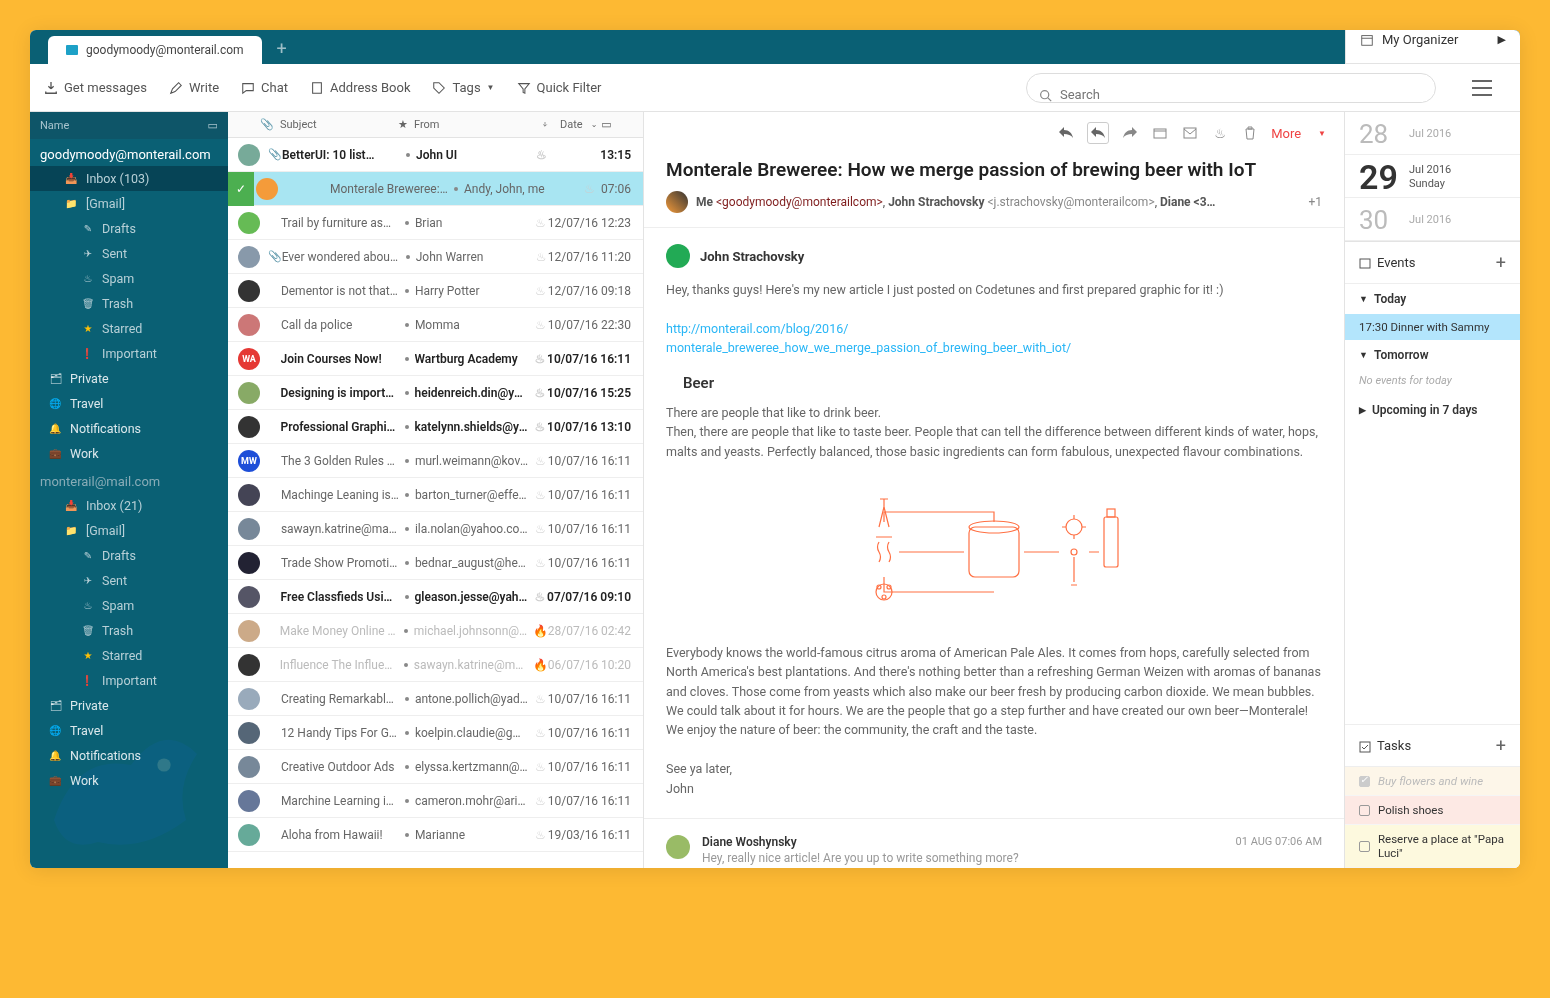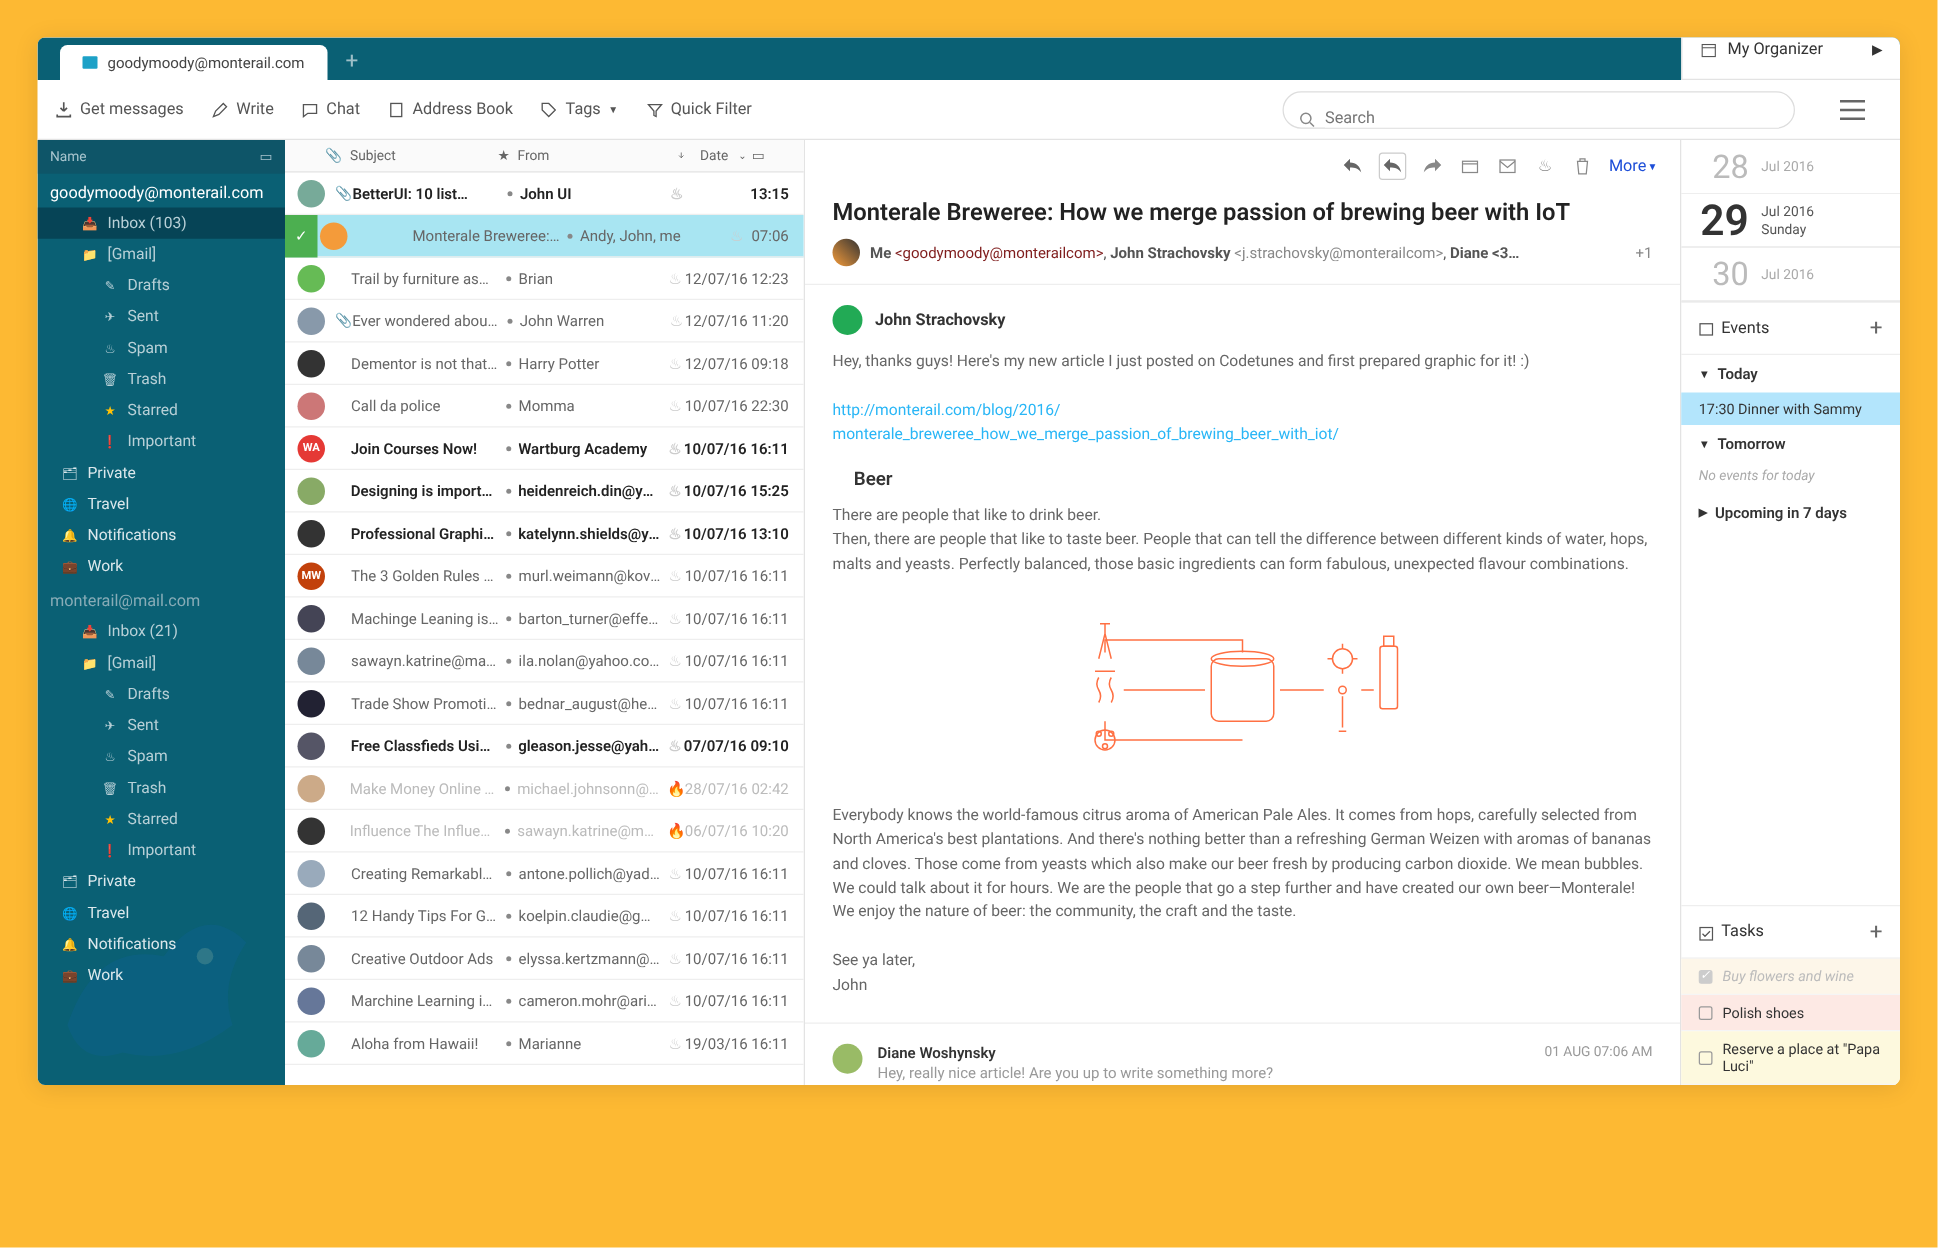--- a/index.html
+++ b/index.html
@@ -50,42 +50,42 @@
 .mrow .fire.hot{color:#FF5722}
 .mrow .date{flex:1;text-align:right;padding-right:12px;white-space:nowrap}
 .mrow.unread{font-weight:600;color:#222}
 .mrow.read{color:#666}
 .mrow.faded{color:#bbb}
 .mrow.sel .subj{margin-left:30px}
 .reader{flex:1;border-right:1px solid #e3e3e3;overflow-y:auto;padding:0}
 .rtools{display:flex;justify-content:flex-end;padding:10px 18px;gap:12px;align-items:center}
 .rtools .rtic{width:18px;height:18px;color:#888;cursor:pointer;display:flex;align-items:center;justify-content:center}
 .rtools .rtic.box{border:1px solid #ccc;border-radius:3px;padding:2px;width:22px;height:22px}
-.rtools .more{color:#1d4ed8;font-size:13px;display:flex;align-items:center;gap:1px}
+.rtools .more{color:#ef4444;font-size:13px;display:flex;align-items:center;gap:17px}
 .rtitle{font-size:19px;font-weight:600;padding:4px 22px 10px;color:#222}
 .rmeta{padding:0 22px 14px;display:flex;align-items:center;gap:8px;font-size:12px;color:#555;border-bottom:1px solid #eee}
 .rmeta .av{width:22px;height:22px;border-radius:50%;background:#555}
 .rauth{padding:16px 22px 12px;display:flex;align-items:center;gap:10px}
 .rauth .av{width:24px;height:24px;border-radius:50%;background:#4a7;}
 .rauth b{font-size:13px}
 .rbody{padding:0 22px 20px;font-size:12.5px;color:#666;line-height:1.55}
 .rbody a{color:#29B6F6;text-decoration:none}
 .rbody h3{font-size:15px;color:#333;margin:14px 17px 8px;font-weight:600}
 .diagram{margin:16px auto;width:280px;height:150px}
 .reply{border-top:1px solid #eee;padding:16px 22px;display:flex;gap:12px}
 .reply .av{width:24px;height:24px;border-radius:50%;background:#8a5;flex-shrink:0}
 .reply .rcont{flex:1}
 .reply .rname{font-size:12px;font-weight:600;color:#333}
 .reply .rdate{float:right;font-size:11px;color:#999}
 .reply .rtxt{font-size:12px;color:#999;margin-top:2px}
 .organizer{width:175px;display:flex;flex-direction:column}
 .orghead{height:48px;border-bottom:1px solid #e3e3e3;display:flex;align-items:center;padding:0 14px;gap:8px;font-size:13px;color:#333;margin-top:-48px;background:#fff}
 .cal{height:130px;border-bottom:1px solid #e3e3e3;position:relative;background:repeating-linear-gradient(to bottom,transparent 0,transparent 42px,#eee 42px,#eee 43px);display:flex;flex-direction:column;justify-content:center}
 .calrow{display:flex;align-items:center;padding:4px 14px;gap:10px}
-.calrow .num{font-size:26px;color:#bbb;width:40px;text-align:right}
+.calrow .num{font-size:26px;color:#bbb;width:40px;text-align:left}
 .calrow.cur .num{font-size:34px;color:#333;font-weight:600}
 .calrow .day{font-size:11px;color:#aaa;line-height:1.2}
 .calrow.cur .day{color:#555}
 .secthead{padding:10px 14px;border-bottom:1px solid #eee;display:flex;align-items:center;justify-content:space-between;font-size:13px;color:#333}
 .secthead .plus2{font-size:18px;color:#666;cursor:pointer}
 .evgroup{padding:8px 14px;font-size:12px;font-weight:600;color:#333;display:flex;align-items:center;gap:6px}
 .evgroup .tri{font-size:9px}
 .evitem{background:#B3E5FC;padding:6px 14px;font-size:11.5px;color:#333}
 .evnone{padding:4px 14px 8px;font-size:11px;color:#aaa;font-style:italic}
 .task{padding:7px 14px;font-size:11.5px;display:flex;align-items:center;gap:8px;border-bottom:1px solid #f5f5f5}
@@ -381,21 +381,21 @@
           <div class="mrow nocheck unread">
             <div class="av" style="background:#333"></div>
             <div class="clip"></div>
             <div class="subj">Professional Graphic De…</div>
             <div class="dot"></div>
             <div class="from">katelynn.shields@yahoo…</div>
             <div class="fire">♨</div>
             <div class="date">10/07/16 13:10</div>
           </div>
           <div class="mrow nocheck read">
-            <div class="av" style="background:#c2410c">MW</div>
+            <div class="av" style="background:#1d4ed8">MW</div>
             <div class="clip"></div>
             <div class="subj">The 3 Golden Rules Proff…</div>
             <div class="dot"></div>
             <div class="from">murl.weimann@kovacek…</div>
             <div class="fire">♨</div>
             <div class="date">10/07/16 16:11</div>
           </div>
           <div class="mrow nocheck read">
             <div class="av" style="background:#445"></div>
             <div class="clip"></div>

